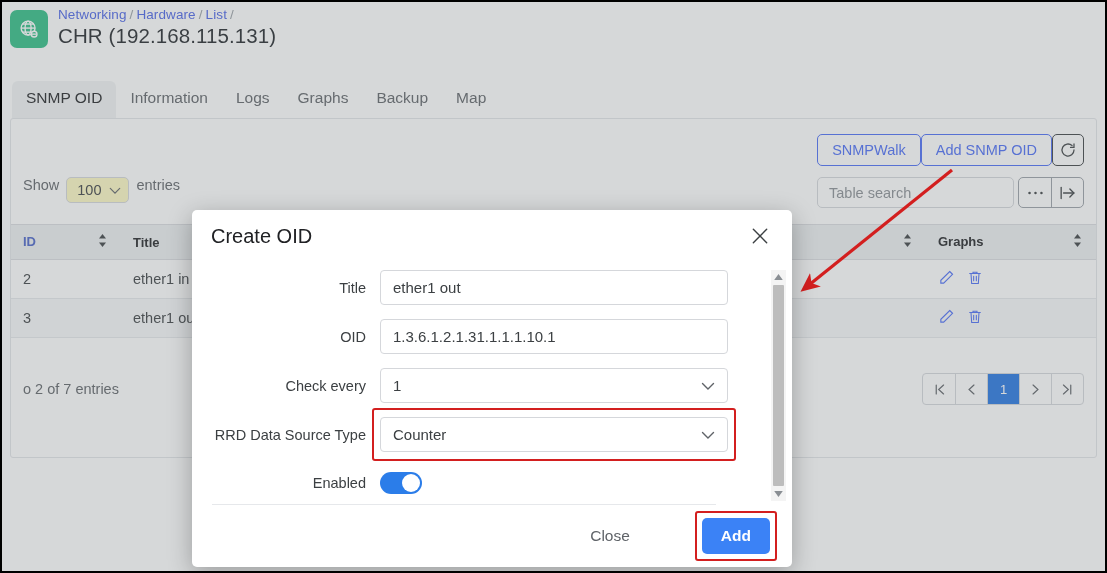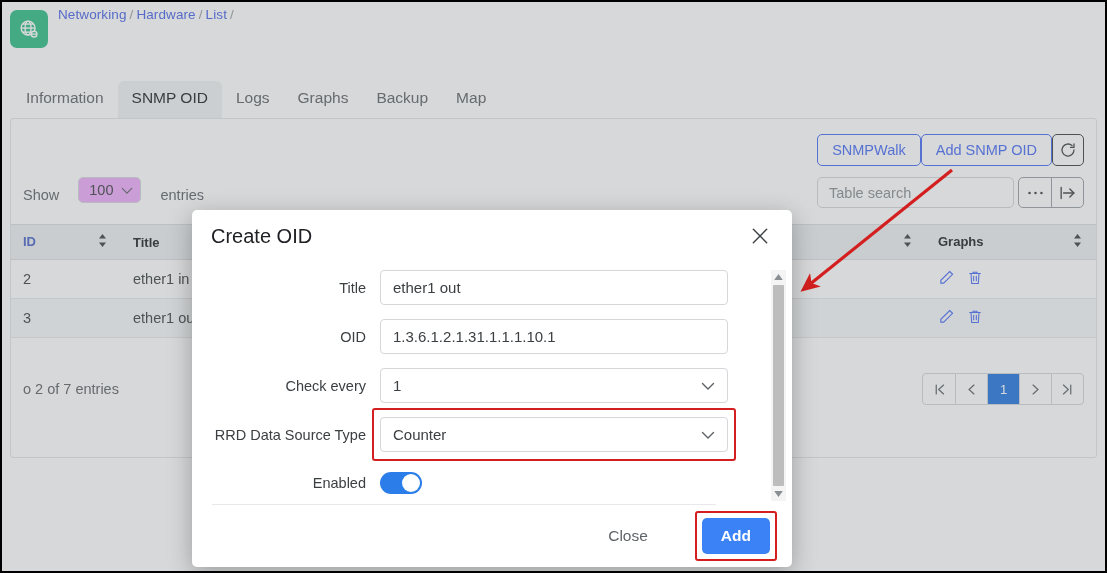--- a/index.html
+++ b/index.html
@@ -74,25 +74,25 @@
     border:none; outline:none; background:transparent; flex:1;
     font-size:14.5px; color:#3c4043; font-family:inherit;
   }
   .search-box input::placeholder{ color:#8a8f94; }
   .seg-group{ display:flex; height:31px; border:1px solid #9aa0a6; border-radius:5px; overflow:hidden; background:#fff;}
   .seg{ width:32px; display:flex; align-items:center; justify-content:center; }
   .seg + .seg{ border-left:1px solid #9aa0a6; }
 
   
   .show-entries{
-    position:absolute; left:12px; top:58px; display:flex; align-items:flex-end; gap:19px;
+    position:absolute; left:12px; top:58px; display:flex; align-items:flex-start; gap:7px;
     font-size:14.5px; color:#5f6368;
   }
   .mini-select{
-    border:1px solid #d5d7db; border-radius:5px; background:#f0abfc;
+    border:1px solid #d5d7db; border-radius:5px; background:#fef9c3;
     padding:4px 7px 4px 10px; display:flex; align-items:center; gap:8px;
     font-size:14.5px; color:#3c4043;
   }
 
   
   table{ position:absolute; left:0; top:105px; width:100%; border-collapse:collapse; }
   th{
     background:#eceff1; font-size:13px; color:#202124; font-weight:bold;
     text-align:left; padding:9px 12px; border-bottom:1px solid #dadce0;
     border-top:1px solid #dadce0;
@@ -174,21 +174,21 @@
     background:#f4f4f4; border-radius:0;
     display:flex; flex-direction:column; align-items:center;
   }
   .mscroll .arr{ height:14px; display:flex; align-items:center; justify-content:center; }
   .mscroll .thumb{
     flex:1; width:11px; background:#bdbdbd; border-radius:1px; margin:1px 0;
   }
 
   .modal-foot{
     height:62px; display:flex; align-items:center; justify-content:flex-end;
-    padding:0 22px; gap:10px;
+    padding:0 22px; gap:28px;
   }
   .btn-close-txt{ font-size:15.5px; color:#5f6368; }
   .btn-add{
     background:#3b82f6; color:#fff; border:none; border-radius:5px;
     font-size:15.5px; padding:9px 19px; font-family:inherit; font-weight:bold;
   }
   .hl-add{ position:relative;margin-left:44px; }
   .hl-add::after{
     content:""; position:absolute; left:-7px; top:-7px; right:-7px; bottom:-7px;
     border:2.5px solid #d31f1f; border-radius:3px; pointer-events:none;
@@ -212,25 +212,26 @@
           <line x1="4.6" y1="15.4" x2="17.4" y2="15.4"></line>
           <circle cx="17.6" cy="17.6" r="3.1" fill="#2ebd85"></circle>
           <line x1="15" y1="17.6" x2="20.2" y2="17.6"></line>
         </svg>
       </div>
 
       <div class="breadcrumb">
         <a href="#">Networking</a><span class="sep">/</span><a href="#">Hardware</a><span class="sep">/</span><a href="#">List</a><span class="sep">/</span>
       </div>
 
+      <div class="page-title">CHR (192.168.115.131)</div>
     </div>
 
     <div class="tabs">
+      <div class="tab active">SNMP OID</div>
       <div class="tab">Information</div>
-      <div class="tab active">SNMP OID</div>
       <div class="tab">Logs</div>
       <div class="tab">Graphs</div>
       <div class="tab">Backup</div>
       <div class="tab">Map</div>
     </div>
 
     <div class="content">
 
       <div class="toolbar-btns">
         <button class="btn-outline">SNMPWalk</button>

